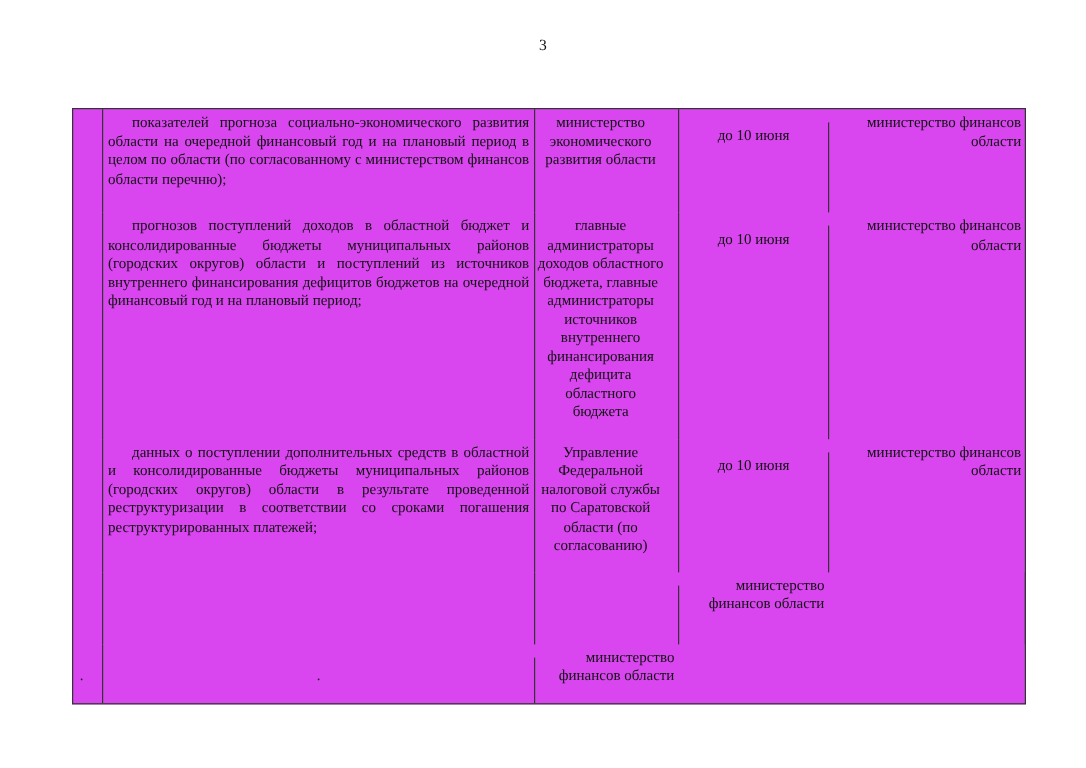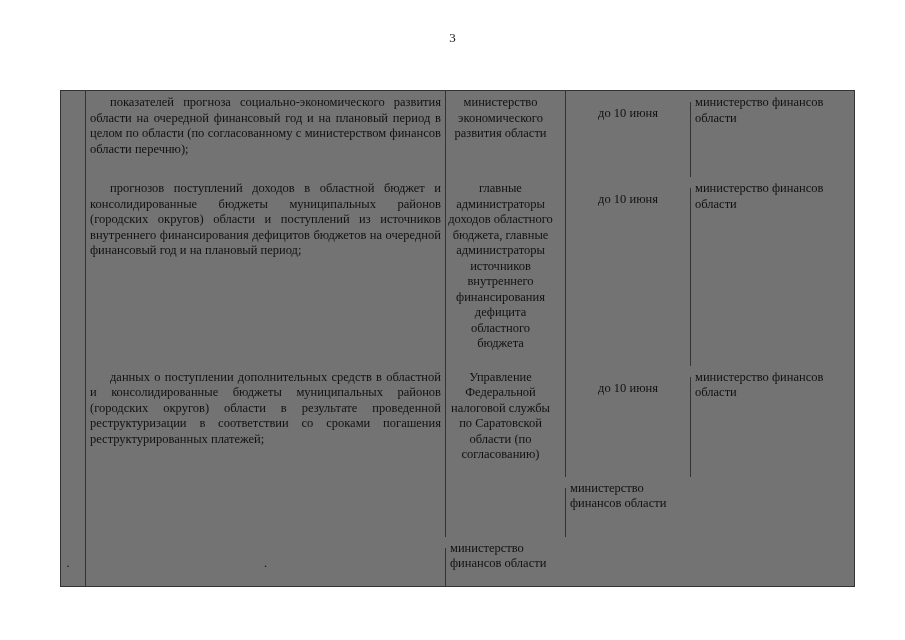--- a/index.html
+++ b/index.html
@@ -26,21 +26,21 @@
   }
   .doc-table {
     position: absolute;
     left: 60px;
     top: 90px;
     width: 795px;
     border: 1px solid #333;
     display: grid;
     grid-template-columns: 25px 360px 120px 125px 164px;
     box-sizing: border-box;
-    background: #737373;
+    background: #d946ef;
   }
   .cell {
     border-right: 1px solid #333;
     box-sizing: border-box;
     font-size: 12.5px;
     line-height: 15.5px;
     padding: 4px 4px 14px 4px;
     overflow: hidden;
   }
   .cell.last {
@@ -56,21 +56,21 @@
   .c-exec {
     text-align: center;
     padding-left: 2px;
     padding-right: 12px;
   }
   .c-dead {
     text-align: center;
     margin-top: 11px;
   }
   .c-recip {
-    text-align: left;
+    text-align: right;
   }
   .c-num.r1 { min-height: 86px; }
   .c-num.r2 { min-height: 178px; }
   .c-num.r3 { min-height: 100px; }
   .c-num.r4 { min-height: 54px; }
   .c-num.r5 { min-height: 60px; }
   .dot-cell {
     display: flex;
     align-items: flex-end;
     justify-content: center;

